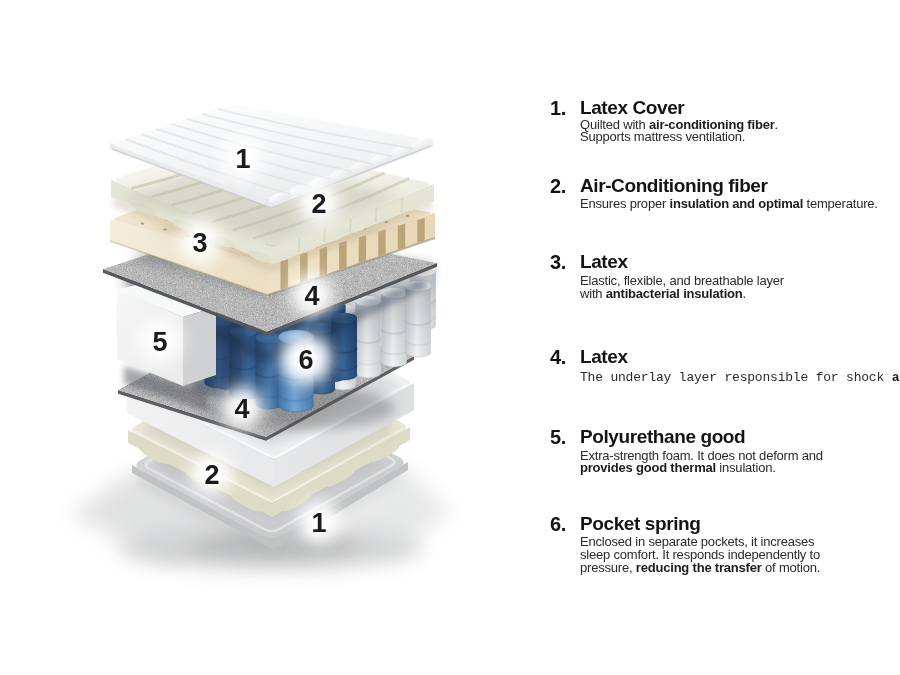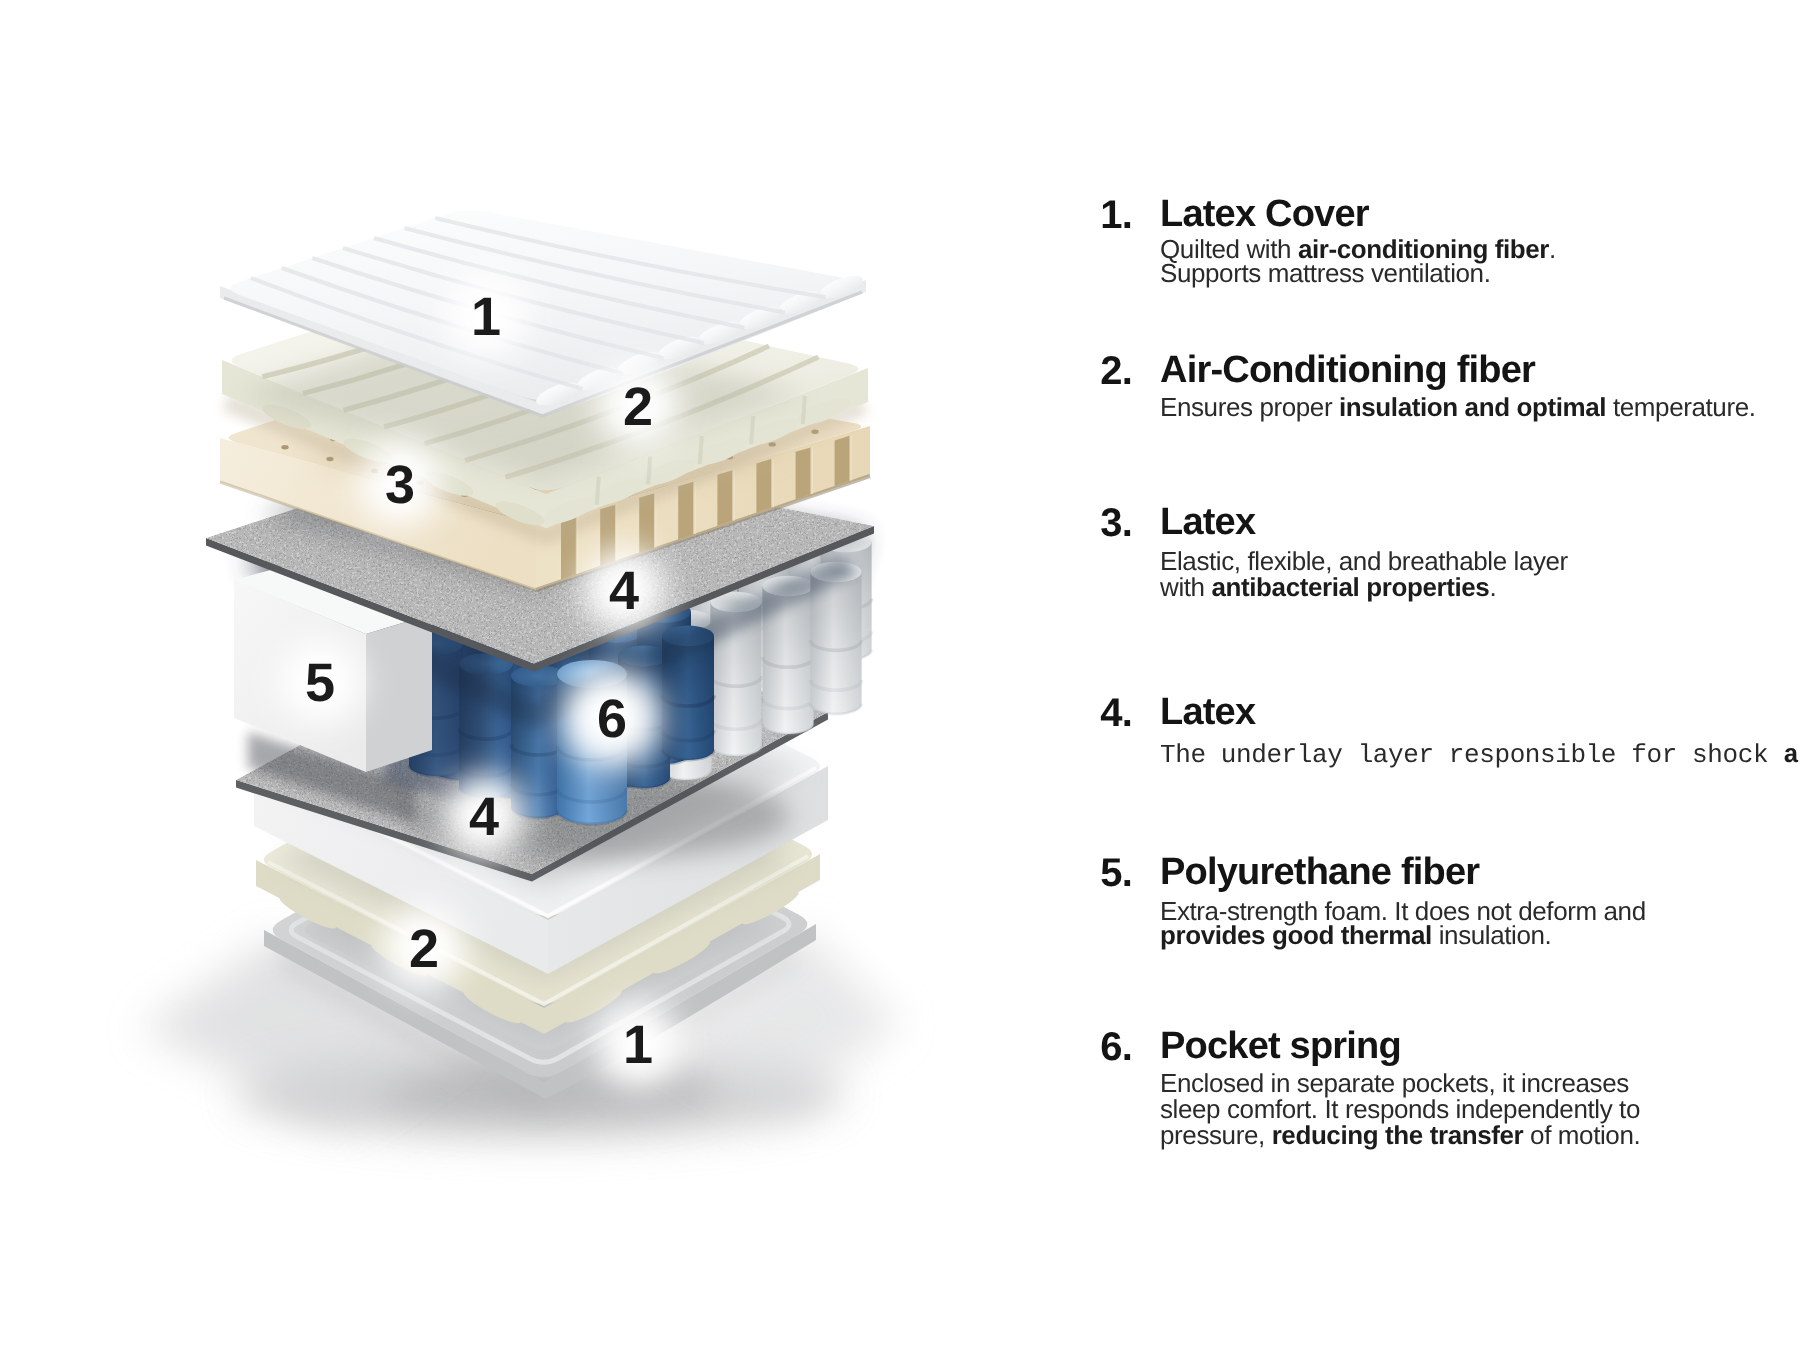--- a/index.html
+++ b/index.html
@@ -506,26 +506,26 @@
 <div class="num" style="left:542px;top:97px;">1.</div>
 <div class="hd" style="top:97px;">Latex Cover</div>
 <div class="bd" style="top:118.5px;">Quilted with <b>air-conditioning fiber</b>.<br>Supports mattress ventilation.</div>
 
 <div class="num" style="left:542px;top:175px;">2.</div>
 <div class="hd" style="top:175px;">Air-Conditioning fiber</div>
 <div class="bd" style="top:198px;">Ensures proper <b>insulation and optimal</b> temperature.</div>
 
 <div class="num" style="left:542px;top:251px;">3.</div>
 <div class="hd" style="top:251px;">Latex</div>
-<div class="bd" style="top:275px;">Elastic, flexible, and breathable layer<br>with <b>antibacterial properties</b>.</div>
+<div class="bd" style="top:275px;">Elastic, flexible, and breathable layer<br>with <b>antibacterial insulation</b>.</div>
 
 <div class="num" style="left:542px;top:346px;">4.</div>
 <div class="hd" style="top:346px;">Latex</div>
 <div class="bd" style="top:371.5px;font-family:Liberation Mono, monospace;">The underlay layer responsible for shock <b>absorption</b>.</div>
 
 <div class="num" style="left:542px;top:426px;">5.</div>
-<div class="hd" style="top:426px;">Polyurethane fiber</div>
+<div class="hd" style="top:426px;">Polyurethane good</div>
 <div class="bd" style="top:449.5px;">Extra-strength foam. It does not deform and<br><b>provides good thermal</b> insulation.</div>
 
 <div class="num" style="left:542px;top:512.5px;">6.</div>
 <div class="hd" style="top:512.5px;">Pocket spring</div>
 <div class="bd" style="top:536px;">Enclosed in separate pockets, it increases<br>sleep comfort. It responds independently to<br>pressure, <b>reducing the transfer</b> of motion.</div>
 </div>
 
 </body></html>

